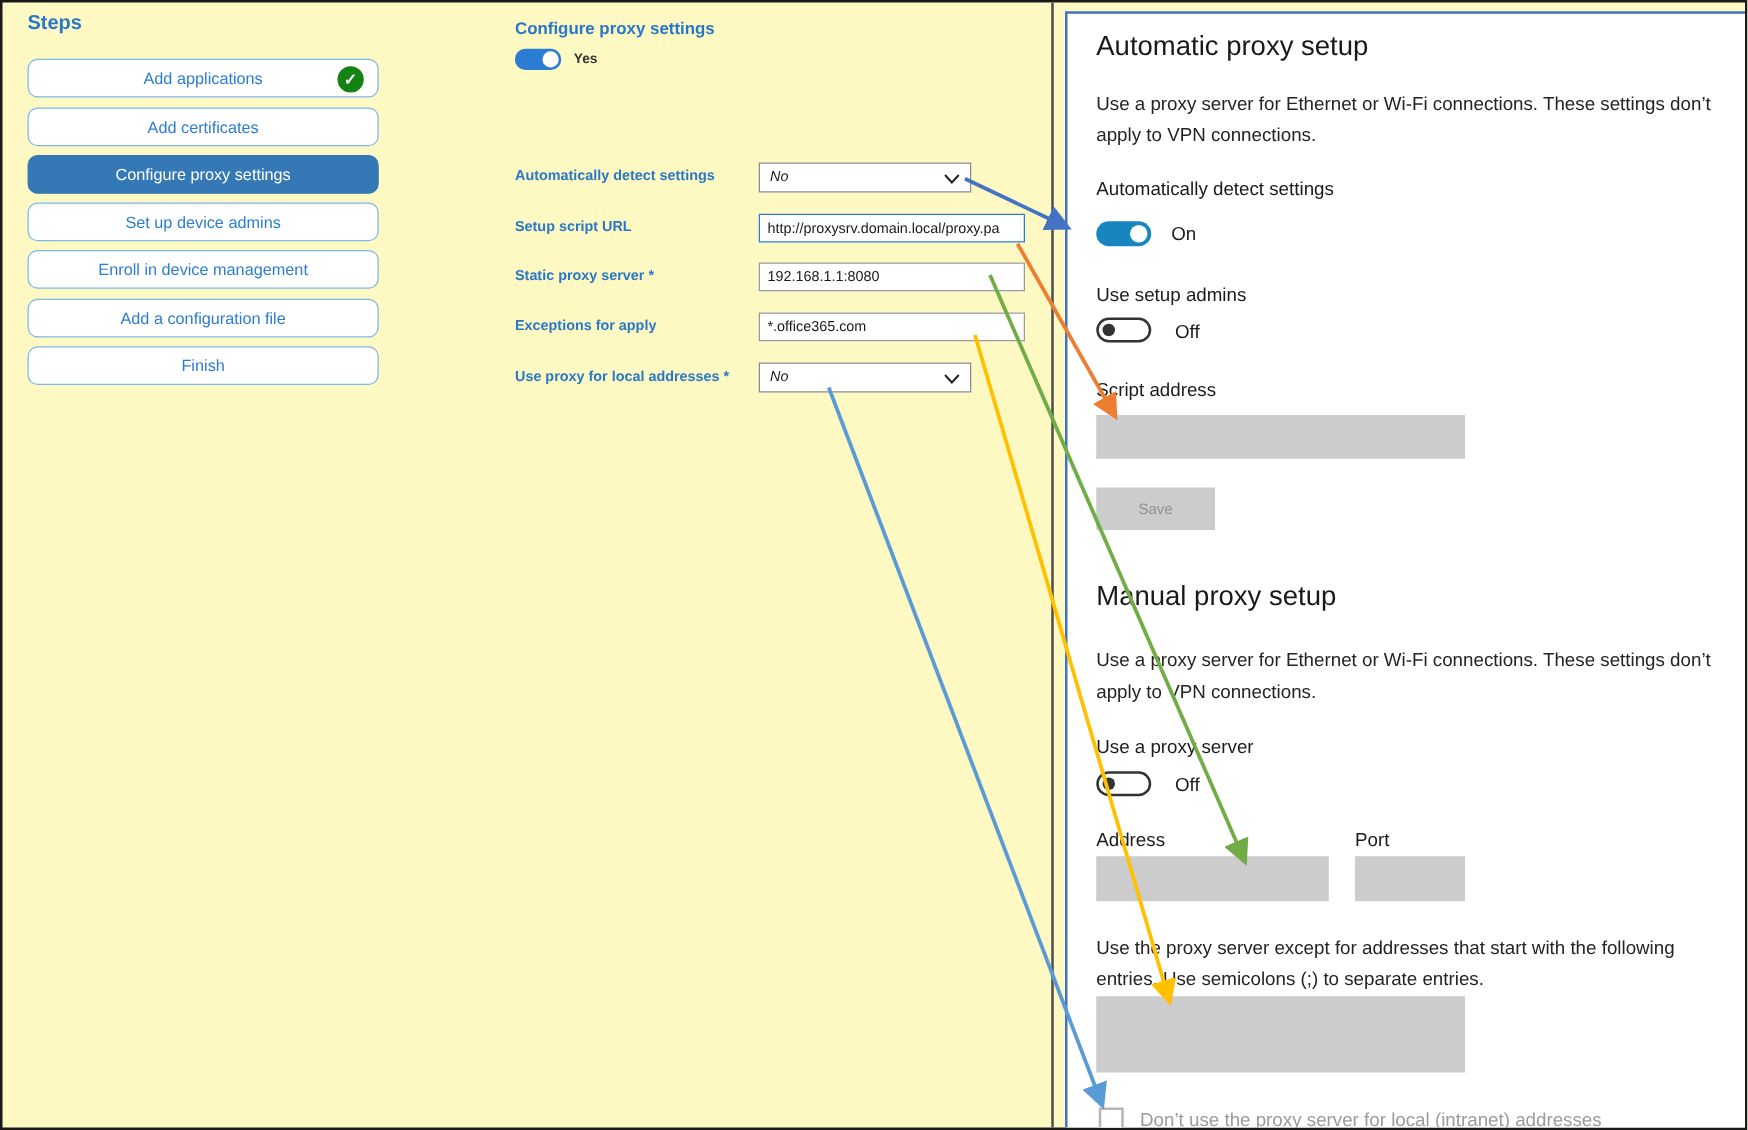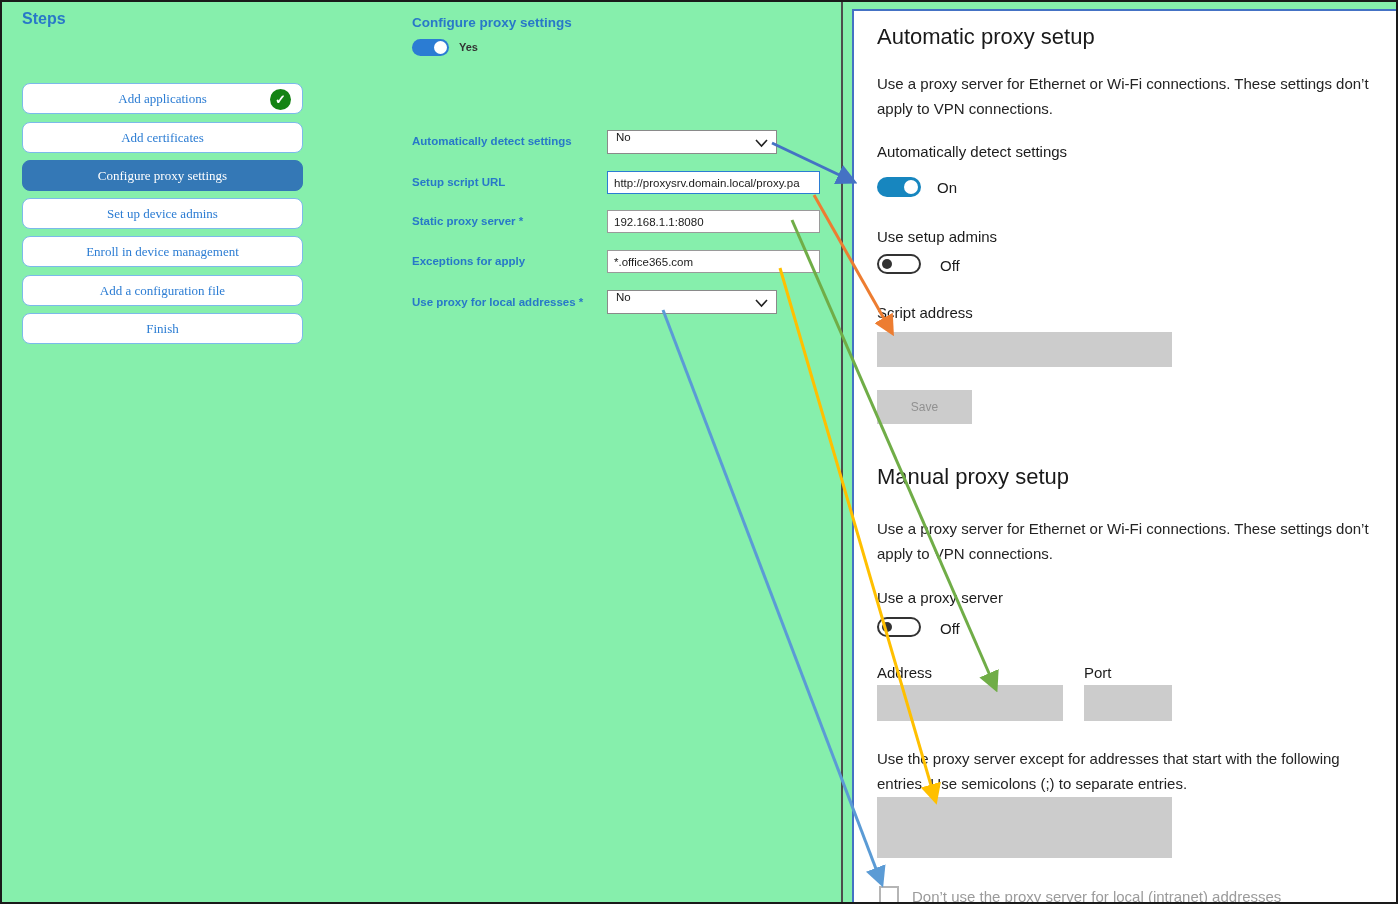--- a/index.html
+++ b/index.html
@@ -1,32 +1,32 @@
 <!DOCTYPE html>
 <html><head>
 <meta charset="utf-8">
 <style>
   * { margin:0; padding:0; box-sizing:border-box; }
   html,body { width:1398px; height:904px; background:#fff; }
   body { font-family:"Liberation Sans", sans-serif; }
   #screen {
     position:relative; width:1398px; height:904px;
-    background:#86efac; border:2px solid #1a1a1a; overflow:hidden;
+    background:#fef9c3; border:2px solid #1a1a1a; overflow:hidden;
   }
 
   
   .steps-title {
     position:absolute; left:20px; top:8px;
     font-size:16px; font-weight:bold; color:#2878c8;
   }
   .step-btn {
     position:absolute; left:20px; width:281px; height:31px;
     border:1px solid #7cb9ea; border-radius:8px; background:#fff;
     color:#2b7cd3; font-size:13px; display:flex; align-items:center;
-    justify-content:center; cursor:pointer; font-family:Liberation Serif, serif;margin-top:36px;
+    justify-content:center; cursor:pointer; font-family:Liberation Sans, sans-serif;
   }
   .step-btn.selected { background:#3478b6; border-color:#3478b6; color:#fff; }
   .check-badge {
     position:absolute; left:247px; top:5px; width:21px; height:21px;
     border-radius:50%; background:#148314; color:#fff; font-size:13px;
     font-weight:bold; display:flex; align-items:center; justify-content:center;
   }
 
   
   .form-title {
@@ -50,21 +50,21 @@
   }
   .f-input {
     position:absolute; left:605px; width:213px; height:23px;
     border:1px solid #9a9a9a; background:#fff; font-size:11.5px;
     color:#1a1a1a; padding:0 6px; font-family:inherit;
   }
   .f-input.highlight { border:1px solid #2b7cd3; }
   .f-select {
     position:absolute; left:605px; width:170px; height:24px;
     border:1px solid #8a8a8a; background:#fff; display:flex;
-    align-items:flex-start; padding:0 8px; cursor:pointer;
+    align-items:center; padding:0 8px; cursor:pointer;font-style:italic;
   }
   .f-select .sel-val { font-size:11.5px; color:#1a1a1a; }
   .f-select .chev { position:absolute; right:8px; top:8px; }
 
   
   .v-divider {
     position:absolute; left:839px; top:0; width:2px; height:904px; background:#4d4d4d;
   }
   .win-panel {
     position:absolute; left:850px; top:7px; width:560px; height:910px;

